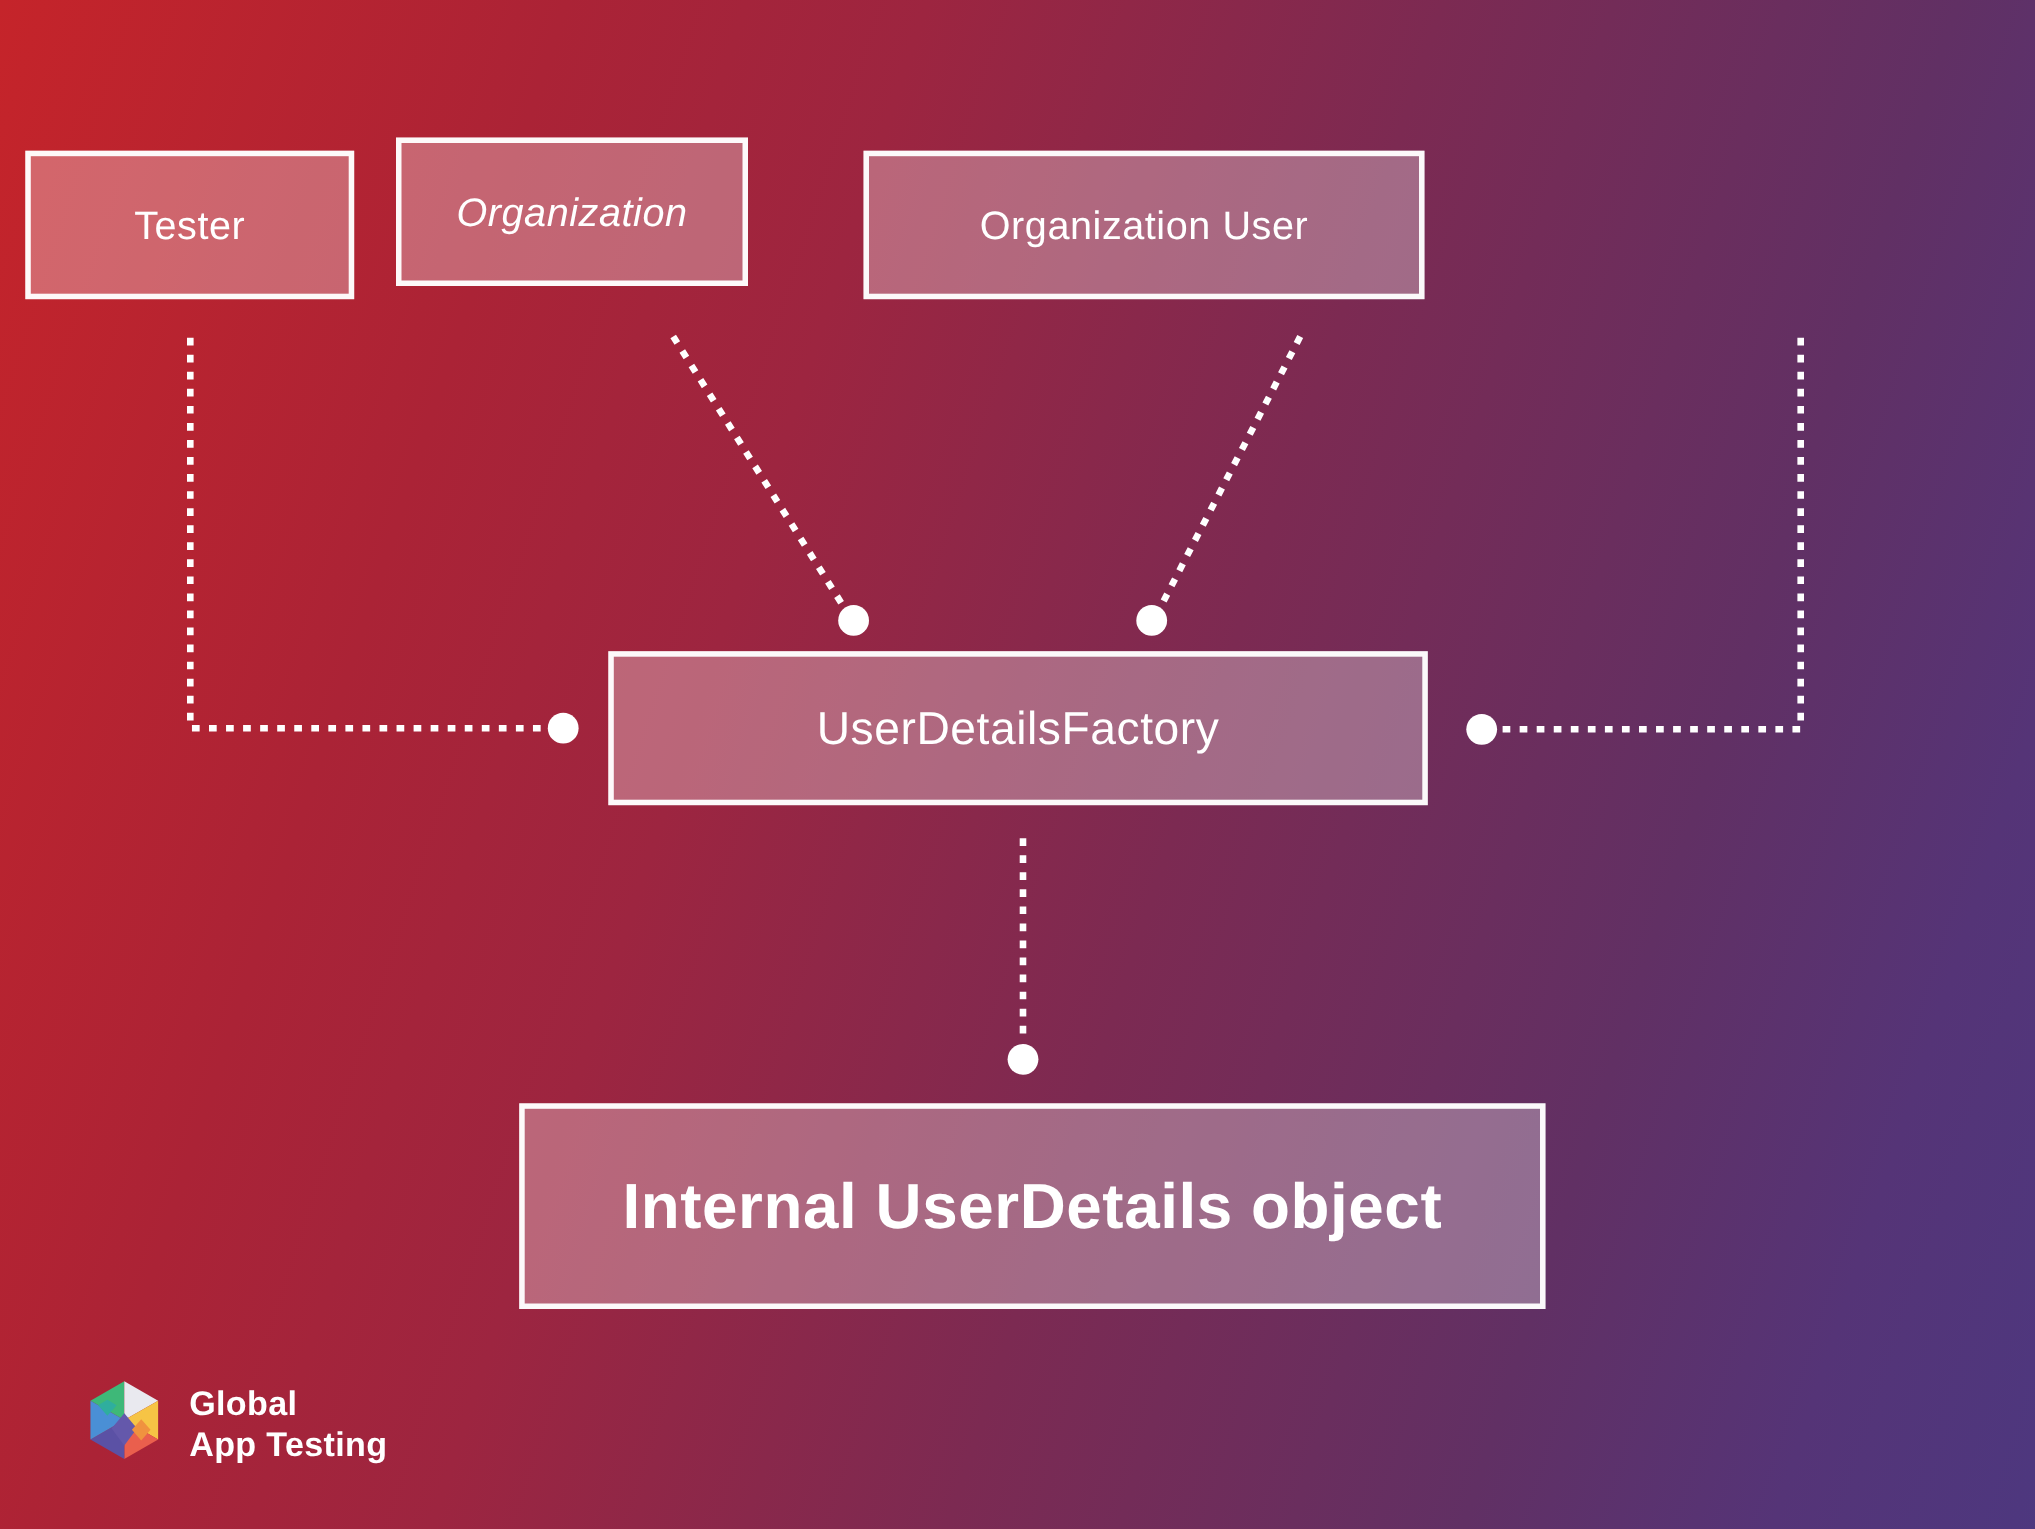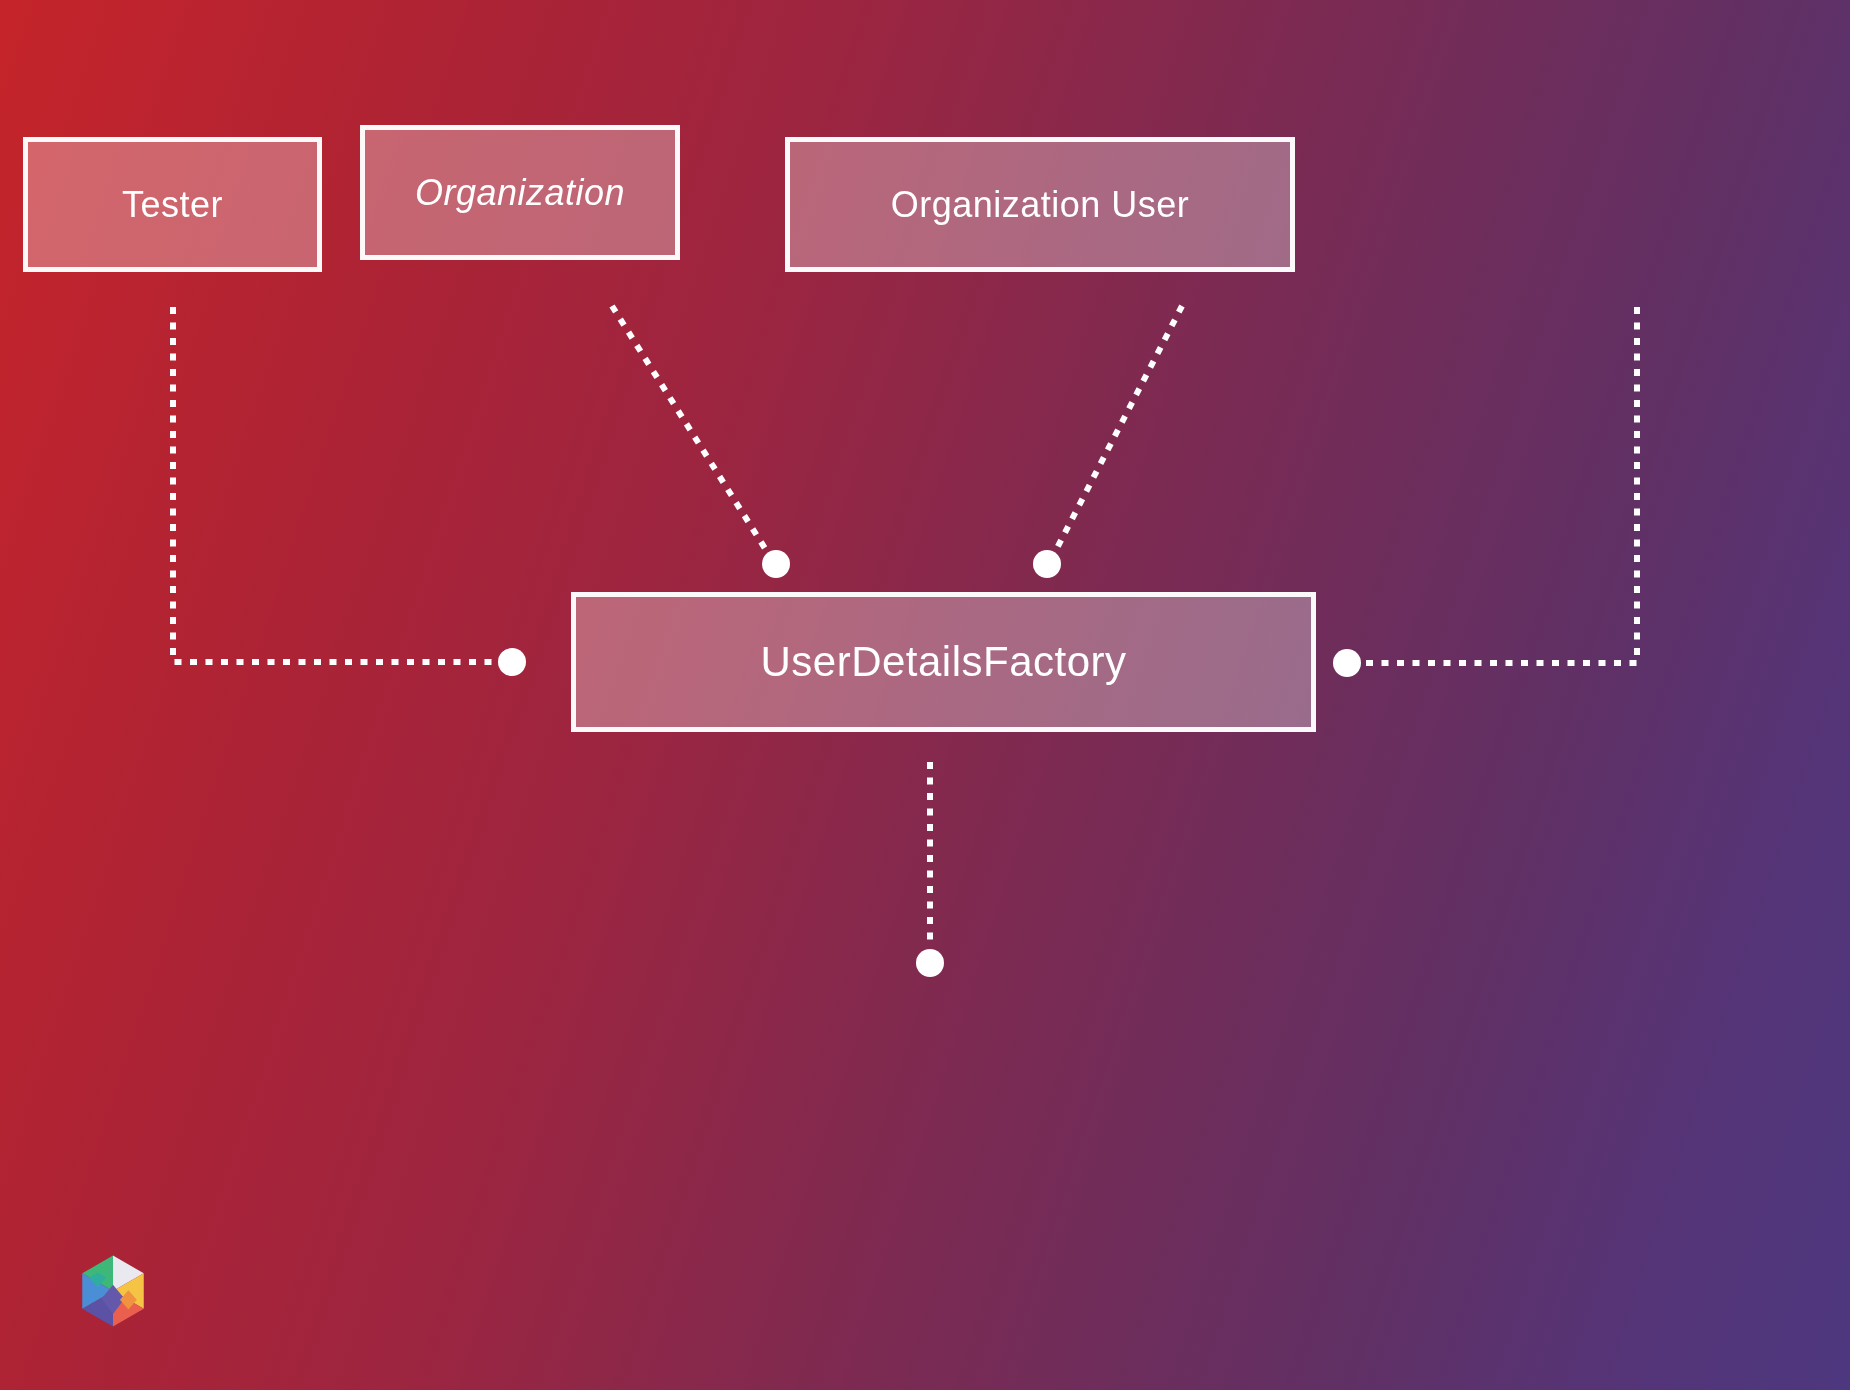--- a/index.html
+++ b/index.html
@@ -54,28 +54,33 @@
     </g>
   </svg>
 
   <div class="node src" style="left:23px;top:137px;width:299px;height:135px;">Tester</div>
 
   <div class="node src" style="left:360px;top:125px;width:320px;height:135px;font-style:italic;">Organization</div>
 
   <div class="node src" style="left:785px;top:137px;width:510px;height:135px;">Organization User</div>
 
 
-  <div class="node factory" style="left:553px;top:592px;width:745px;height:140px;margin-left:18px;">UserDetailsFactory</div>
+  <div class="node factory" style="left:553px;top:592px;width:745px;height:140px;">UserDetailsFactory</div>
 
+  <div class="node output" style="left:472px;top:1003px;width:933px;height:187px;">Internal UserDetails object</div>
 
   <svg class="logo" viewBox="0 0 100 104">
     <polygon points="50,52 10,29 50,6" fill="#3eb878"></polygon>
     <polygon points="50,52 50,6 90,29" fill="#e9e9ef"></polygon>
     <polygon points="50,52 90,29 90,75" fill="#f6c445"></polygon>
     <polygon points="50,52 90,75 50,98" fill="#ea5f4d"></polygon>
     <polygon points="50,52 50,98 10,75" fill="#5b51a5"></polygon>
     <polygon points="50,52 10,75 10,29" fill="#4a8fd5"></polygon>
     <polygon points="50,44 65,62 50,82 35,62" fill="#6458ab"></polygon>
     <polygon points="30,28 41,34.5 30,47 19,34.5" fill="#2fae9e"></polygon>
     <polygon points="70,51 81,63.5 70,76 59,63.5" fill="#f0923f"></polygon>
   </svg>
+  <div class="logo-text">
+    <div>Global</div>
+    <div>App Testing</div>
+  </div>
 
 </div>
 
 </body></html>

